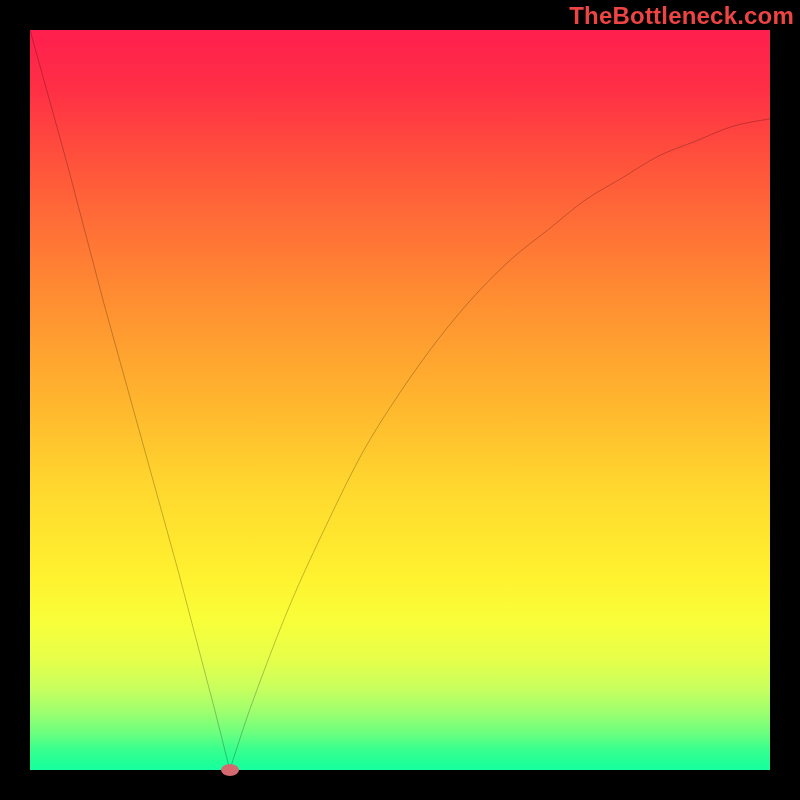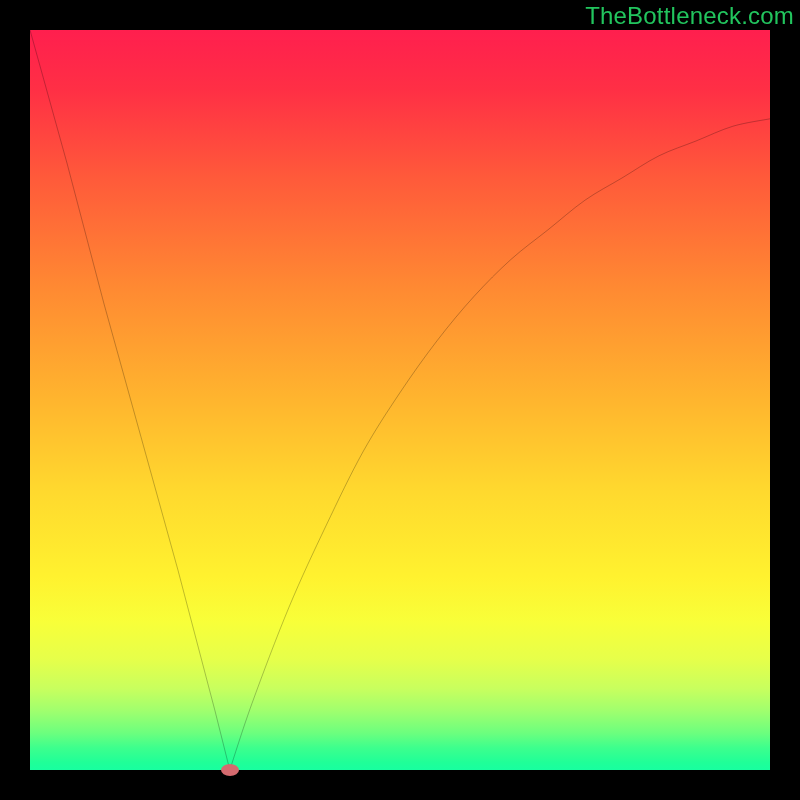--- a/index.html
+++ b/index.html
@@ -14,23 +14,23 @@
     width: 800px;
     height: 800px;
     background: #000;
     position: relative;
     box-sizing: border-box;
   }
   .watermark {
     position: absolute;
     top: 2px;
     right: 6px;
-    color: #22c55e;
+    color: #ef4444;
     font-size: 24px;
-    font-weight: 400;
+    font-weight: 700;
     letter-spacing: 0.2px;
     z-index: 10;
     pointer-events: none;
     user-select: none;
   }
   .plot-area {
     position: absolute;
     left: 30px;
     top: 30px;
     width: 740px;

